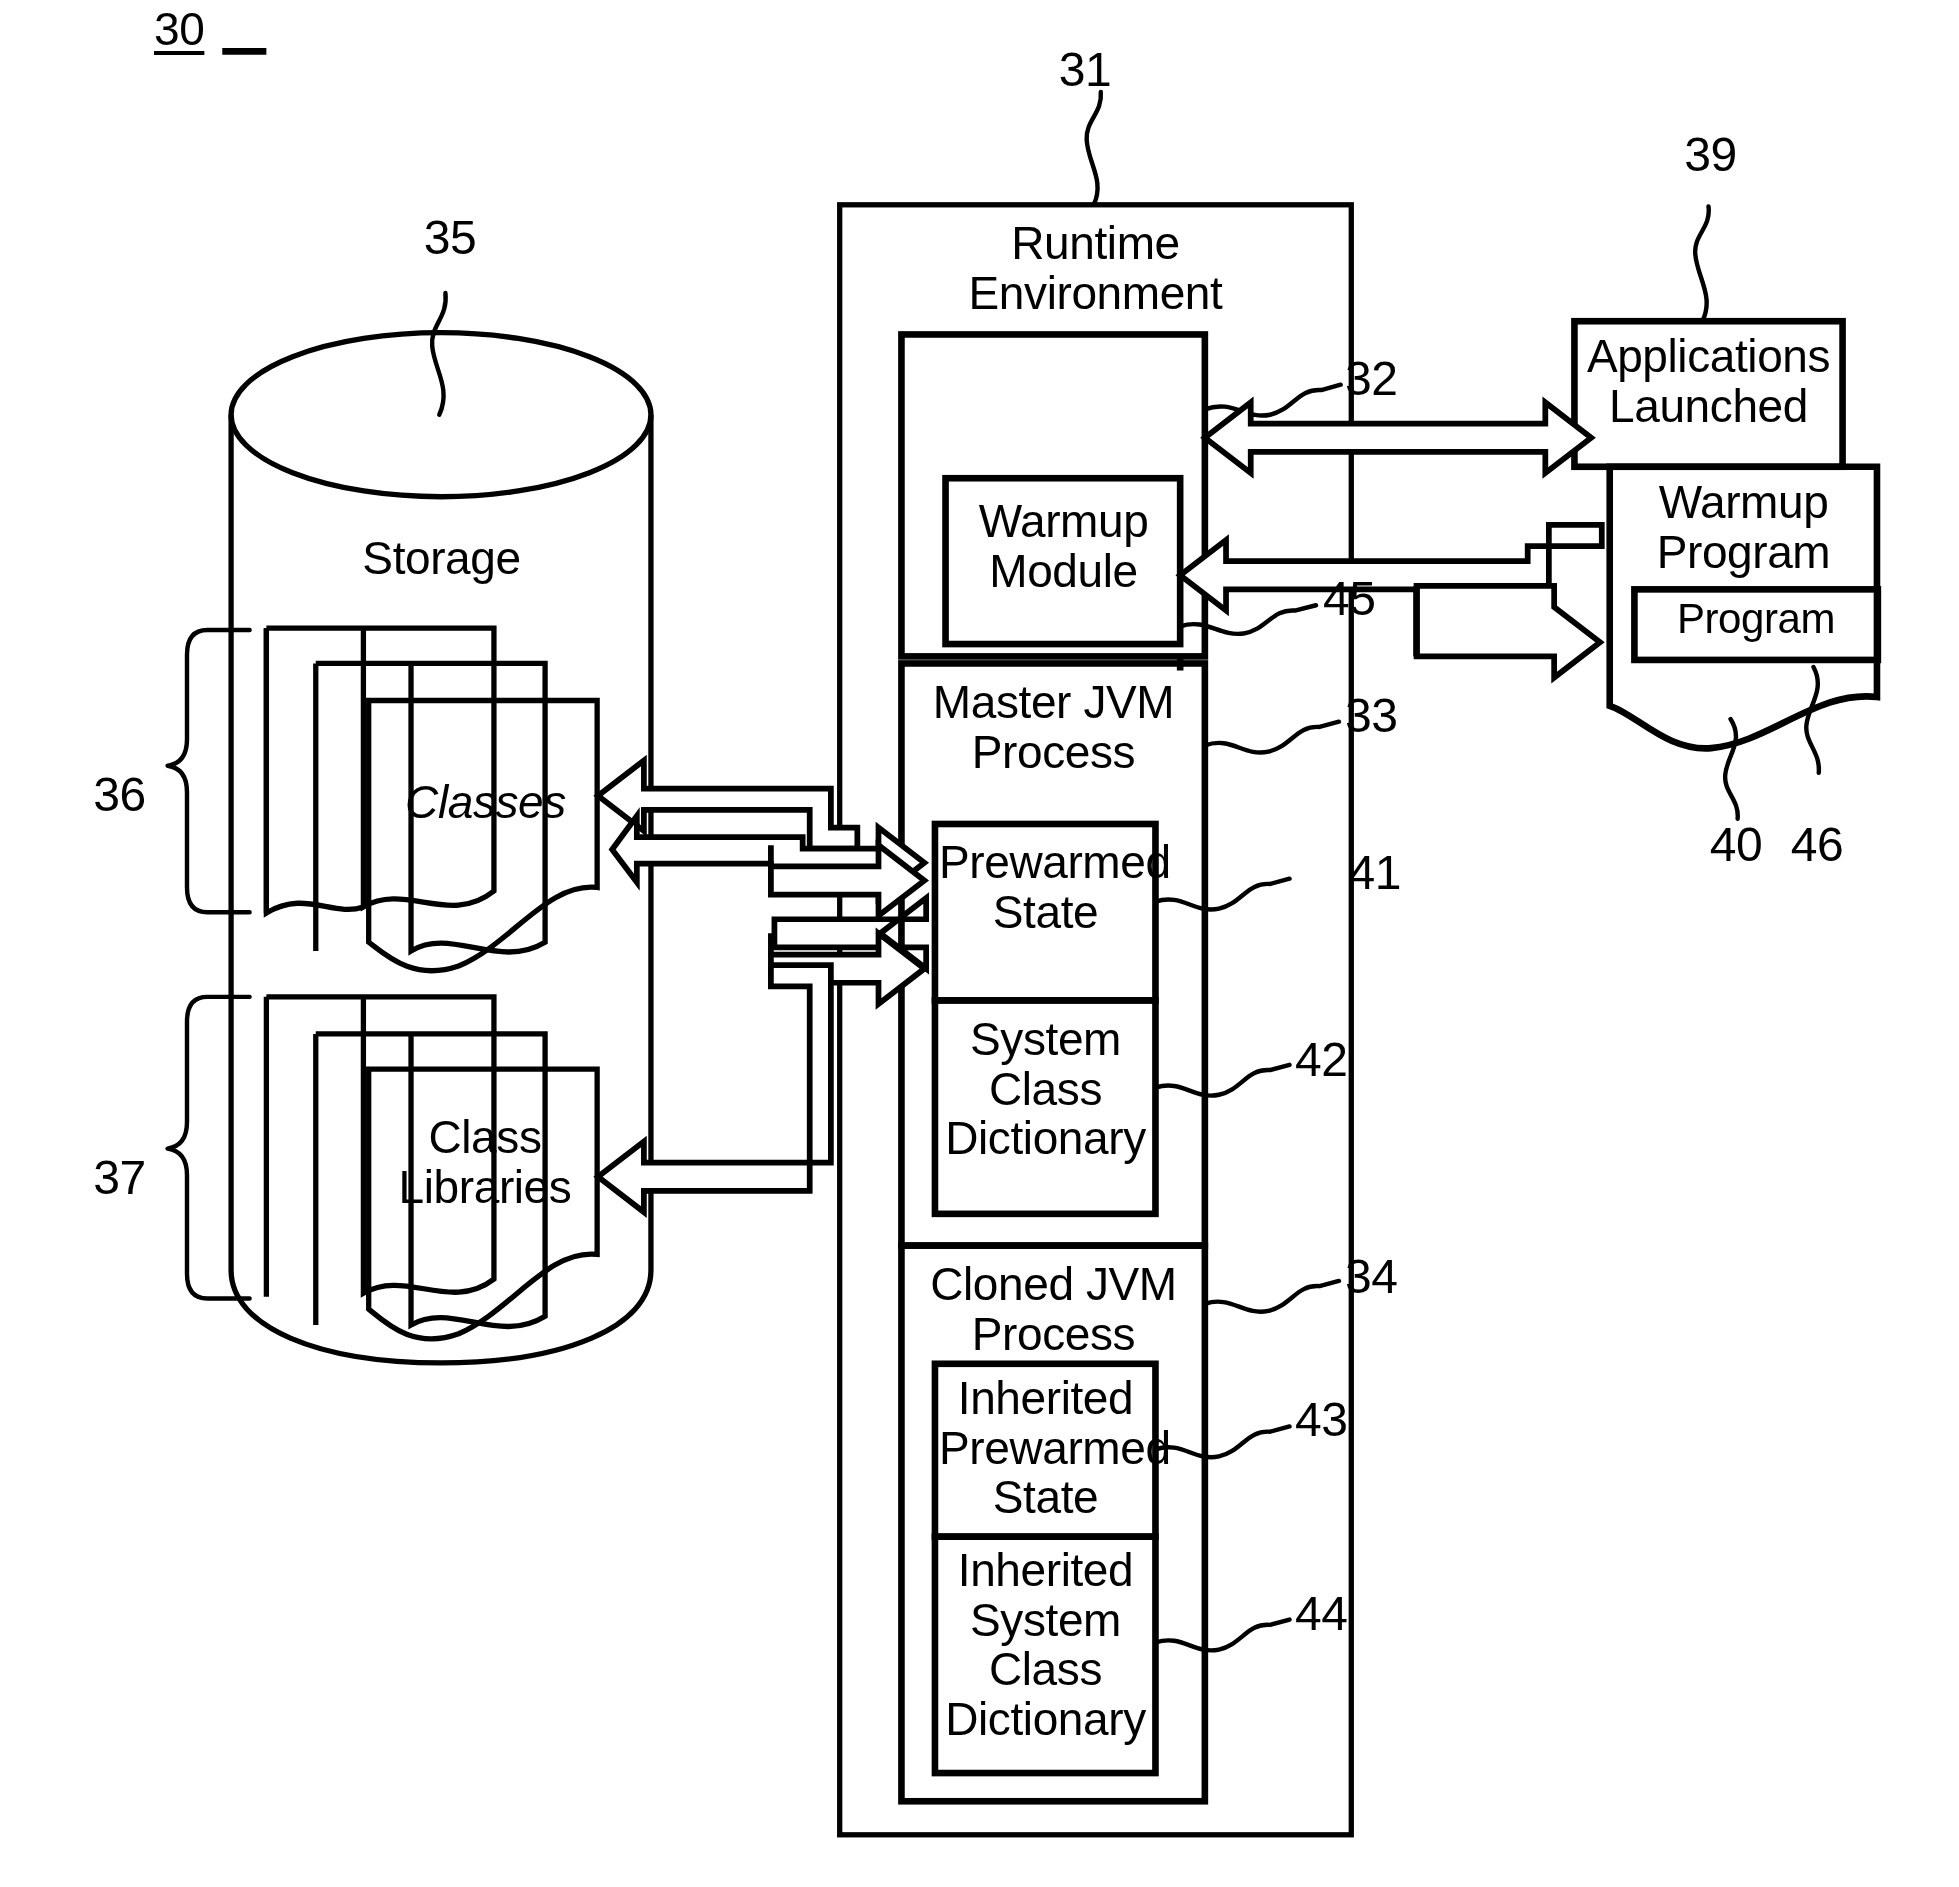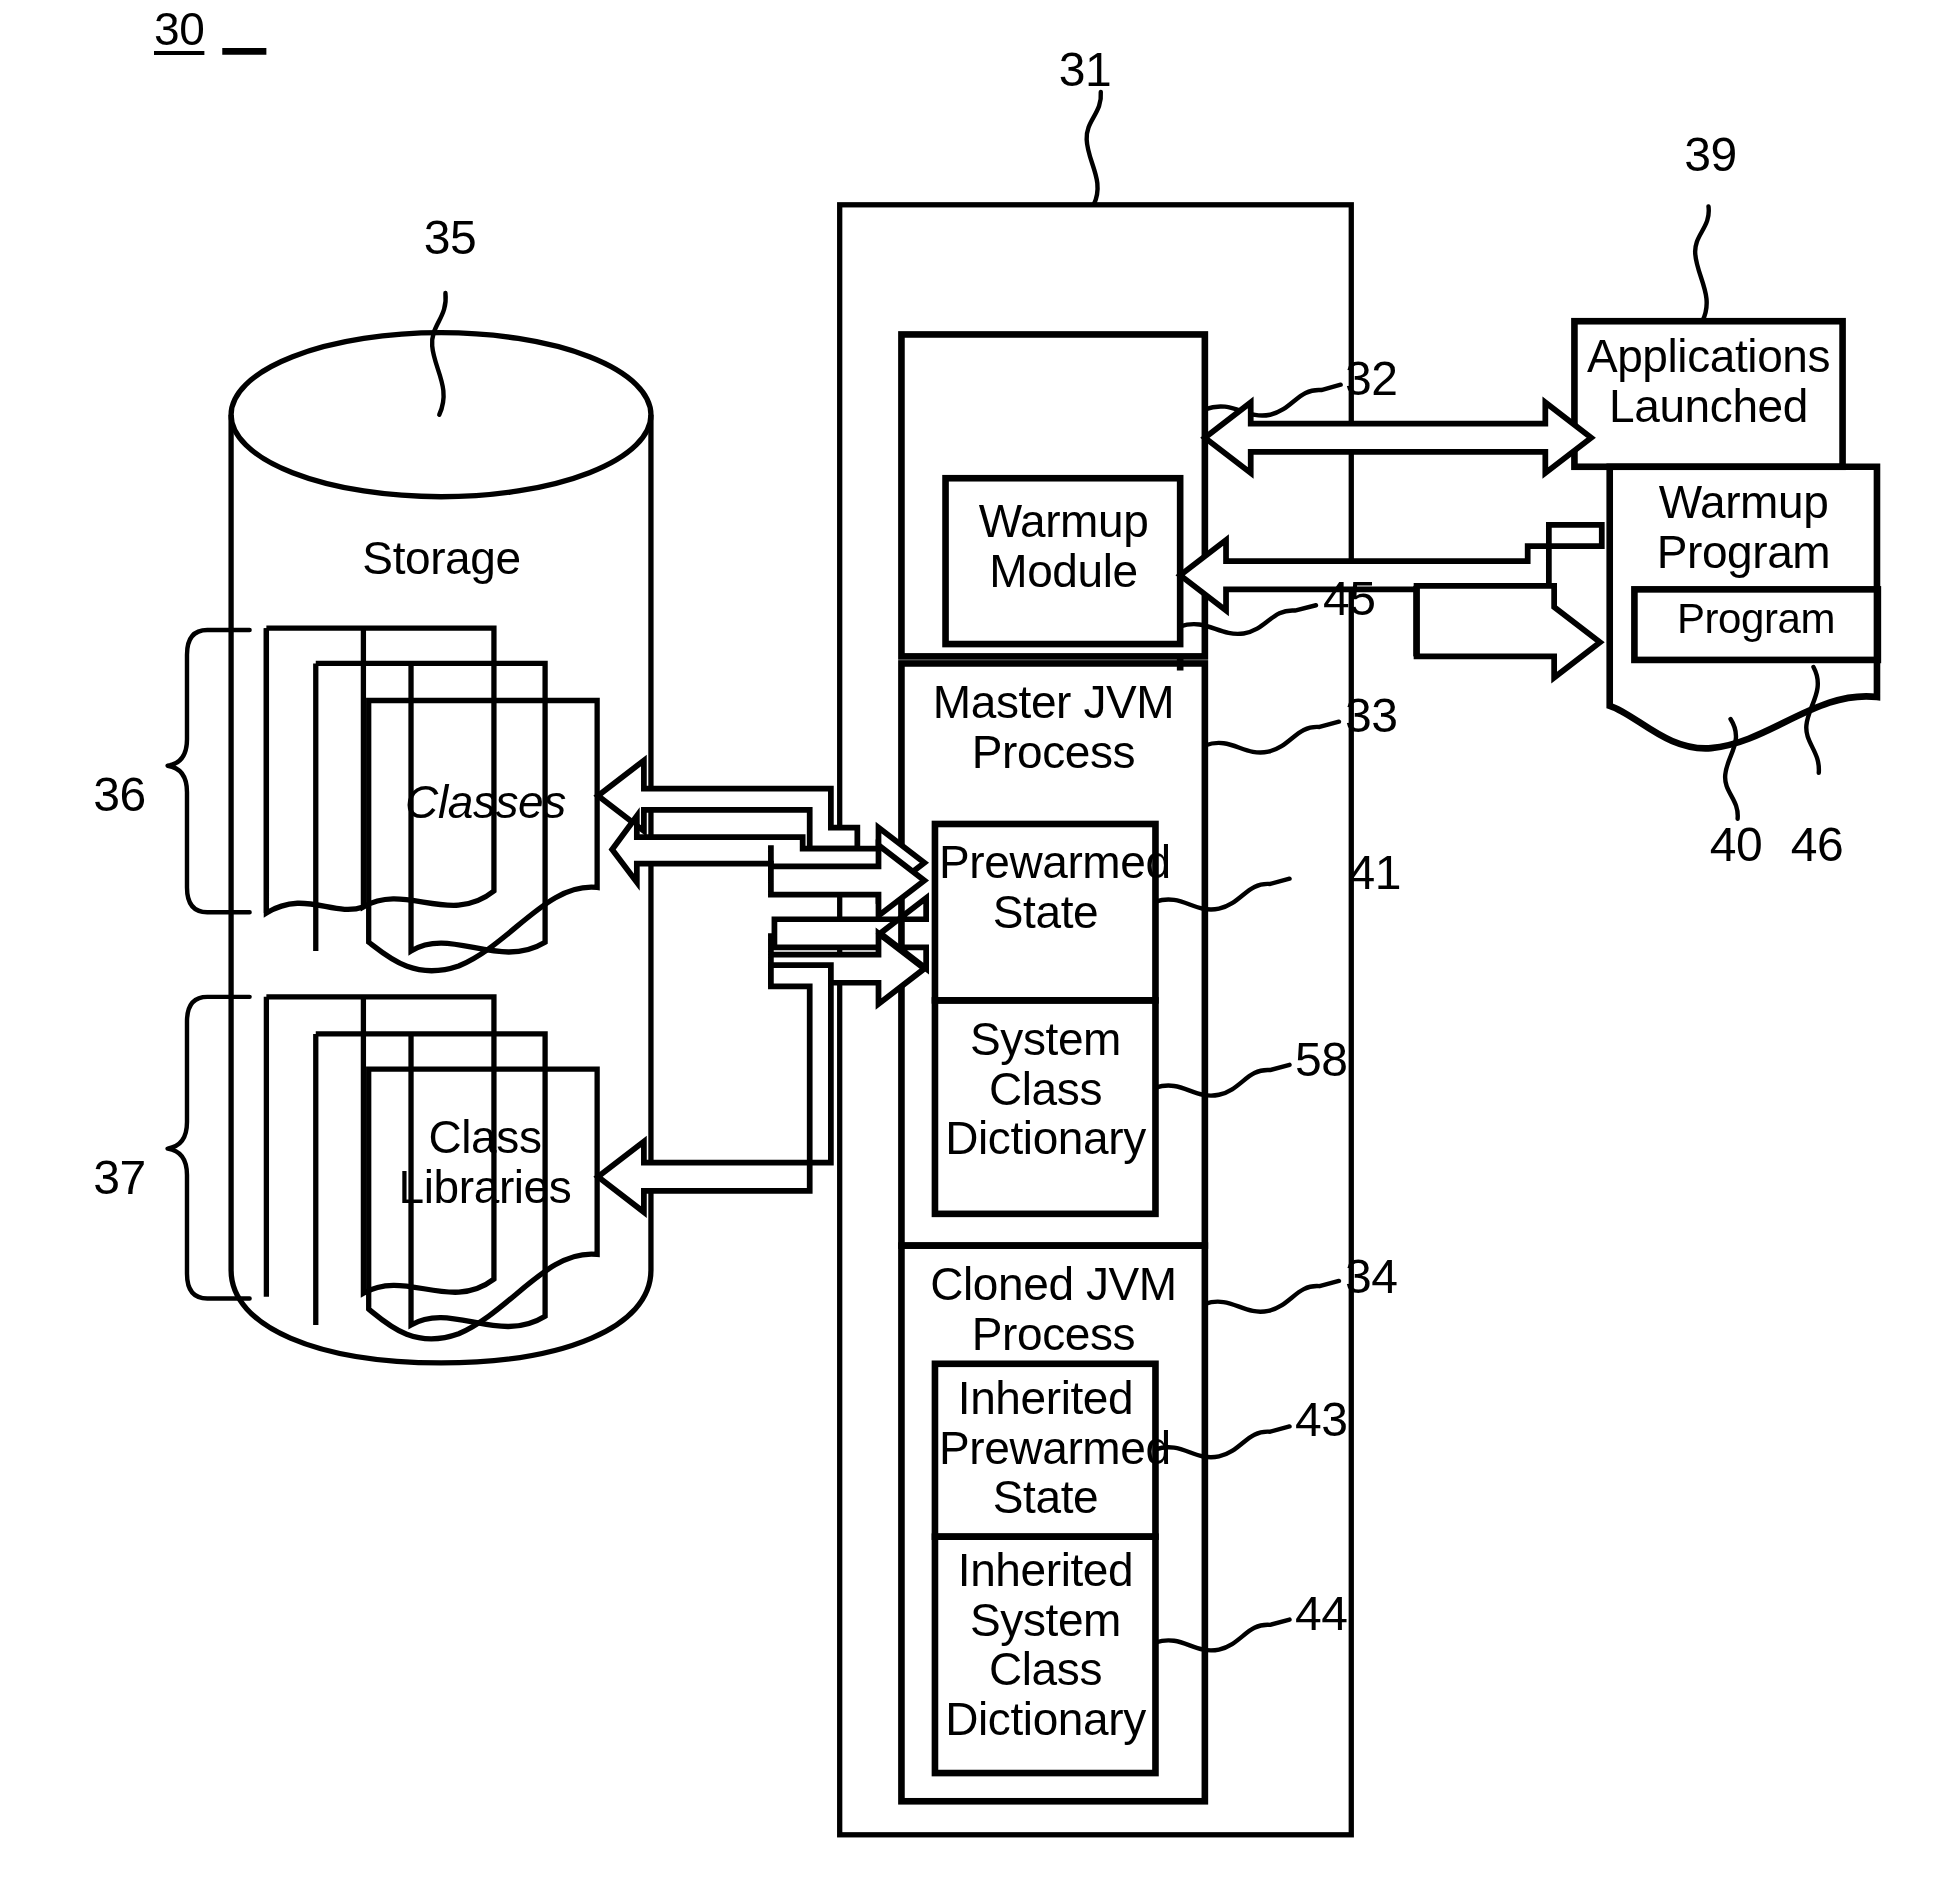--- a/index.html
+++ b/index.html
@@ -181,39 +181,41 @@
   <div class="lbl boxlabel" style="left:309px; top:534px; width:265px;">Storage</div>
 
   <div class="lbl fignum" style="left:71px; top:769px; width:97px;">36</div>
   <div class="lbl boxlabel" style="left:375px; top:778px; width:221px;font-style:italic;">Classes</div>
 
   <div class="lbl fignum" style="left:71px; top:1152px; width:97px;">37</div>
   <div class="lbl boxlabel" style="left:371px; top:1113px; width:228px;">Class
 Libraries</div>
 
   <div class="lbl fignum" style="left:1023px; top:44px; width:124px;">31</div>
+  <div class="lbl boxlabel" style="left:875px; top:219px; width:441px;">Runtime
+Environment</div>
 
   <div class="lbl fignum" style="left:1345px; top:353px; width:106px; text-align:left;">32</div>
 
   <div class="lbl boxlabel" style="left:949px; top:497px; width:229px;">Warmup
 Module</div>
   <div class="lbl fignum" style="left:1323px; top:573px; width:106px; text-align:left;">45</div>
 
   <div class="lbl boxlabel" style="left:907px; top:678px; width:293px;">Master JVM
 Process</div>
   <div class="lbl fignum" style="left:1345px; top:690px; width:106px; text-align:left;">33</div>
 
   <div class="lbl boxlabel" style="left:939px; top:838px; width:213px;">Prewarmed
 State</div>
   <div class="lbl fignum" style="left:1295px; top:847px; width:106px; text-align:right;">41</div>
 
   <div class="lbl boxlabel" style="left:939px; top:1015px; width:213px;">System
 Class
 Dictionary</div>
-  <div class="lbl fignum" style="left:1295px; top:1034px; width:106px; text-align:left;">58</div>
+  <div class="lbl fignum" style="left:1295px; top:1034px; width:106px; text-align:left;">42</div>
 
   <div class="lbl boxlabel" style="left:907px; top:1260px; width:293px;">Cloned JVM
 Process</div>
   <div class="lbl fignum" style="left:1345px; top:1251px; width:106px; text-align:left;">34</div>
 
   <div class="lbl boxlabel" style="left:939px; top:1374px; width:213px;">Inherited
 Prewarmed
 State</div>
   <div class="lbl fignum" style="left:1295px; top:1394px; width:106px; text-align:left;">43</div>
 

